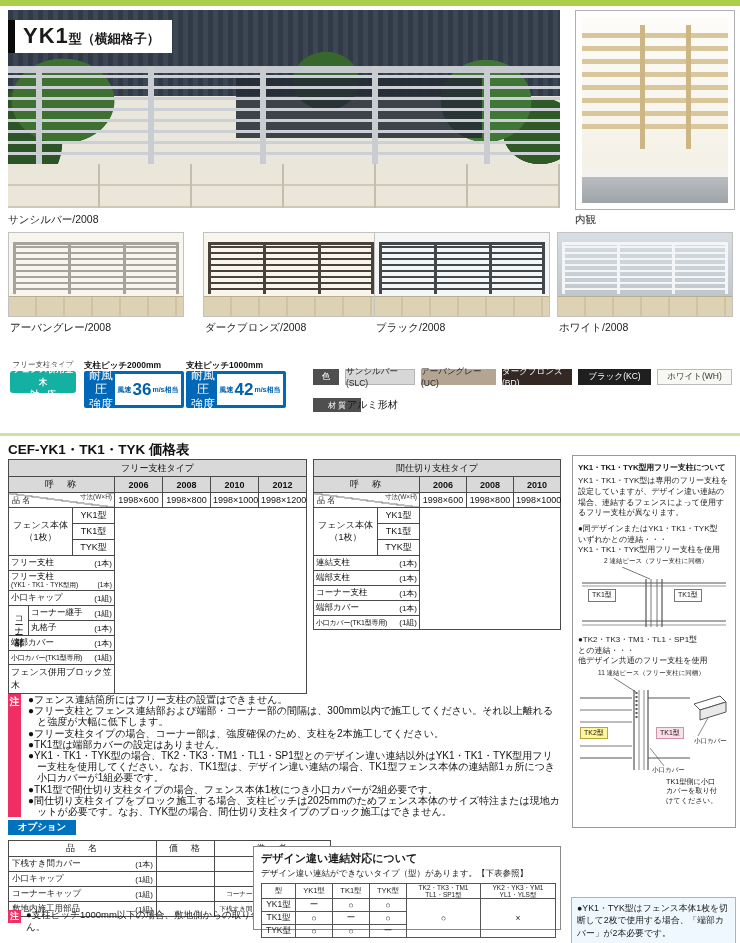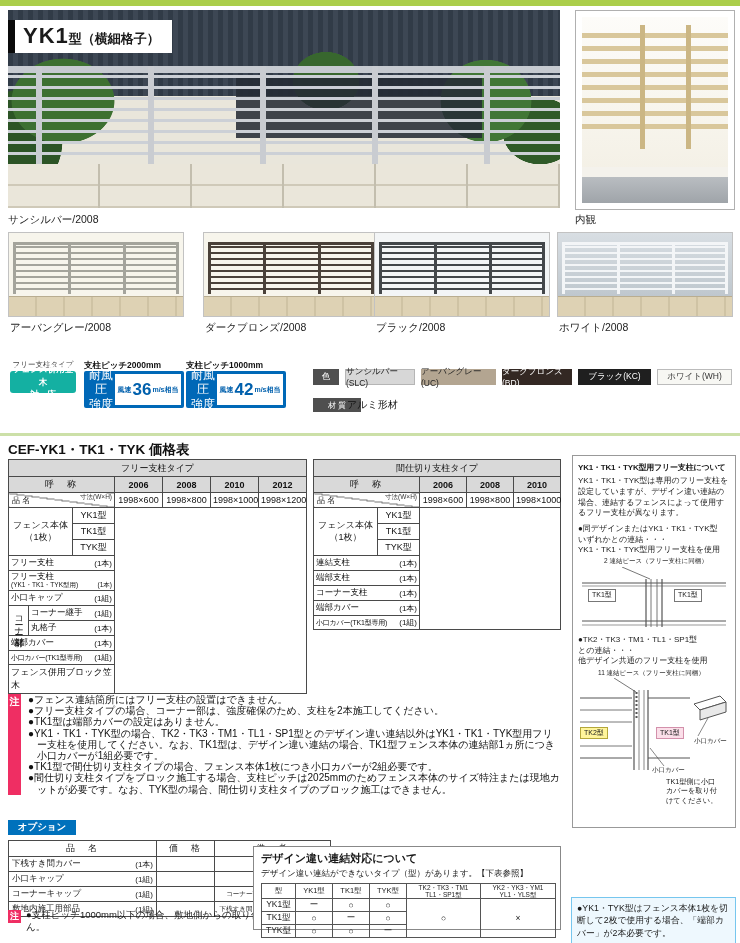--- a/index.html
+++ b/index.html
@@ -569,20 +569,21 @@
 けてください。</div>
   </div>
 </div>
 
 <div class="notes">
   <div class="nbar">
     <div class="nbadge">注</div>
   </div>
   <div class="nlist">
     <div class="nitem">●フェンス連結箇所にはフリー支柱の設置はできません。</div>
+    <div class="nitem">●フリー支柱とフェンス連結部および端部・コーナー部の間隔は、300mm以内で施工してください。それ以上離れると強度が大幅に低下します。</div>
     <div class="nitem">●フリー支柱タイプの場合、コーナー部は、強度確保のため、支柱を2本施工してください。</div>
     <div class="nitem">●TK1型は端部カバーの設定はありません。</div>
     <div class="nitem">●YK1・TK1・TYK型の場合、TK2・TK3・TM1・TL1・SP1型とのデザイン違い連結以外はYK1・TK1・TYK型用フリー支柱を使用してください。なお、TK1型は、デザイン違い連結の場合、TK1型フェンス本体の連結部1ヵ所につき小口カバーが1組必要です。</div>
     <div class="nitem">●TK1型で間仕切り支柱タイプの場合、フェンス本体1枚につき小口カバーが2組必要です。</div>
     <div class="nitem">●間仕切り支柱タイプをブロック施工する場合、支柱ピッチは2025mmのためフェンス本体のサイズ特注または現地カットが必要です。なお、TYK型の場合、間仕切り支柱タイプのブロック施工はできません。</div>
   </div>
 </div>
 
 <div class="opt-badge">オプション</div>
 

